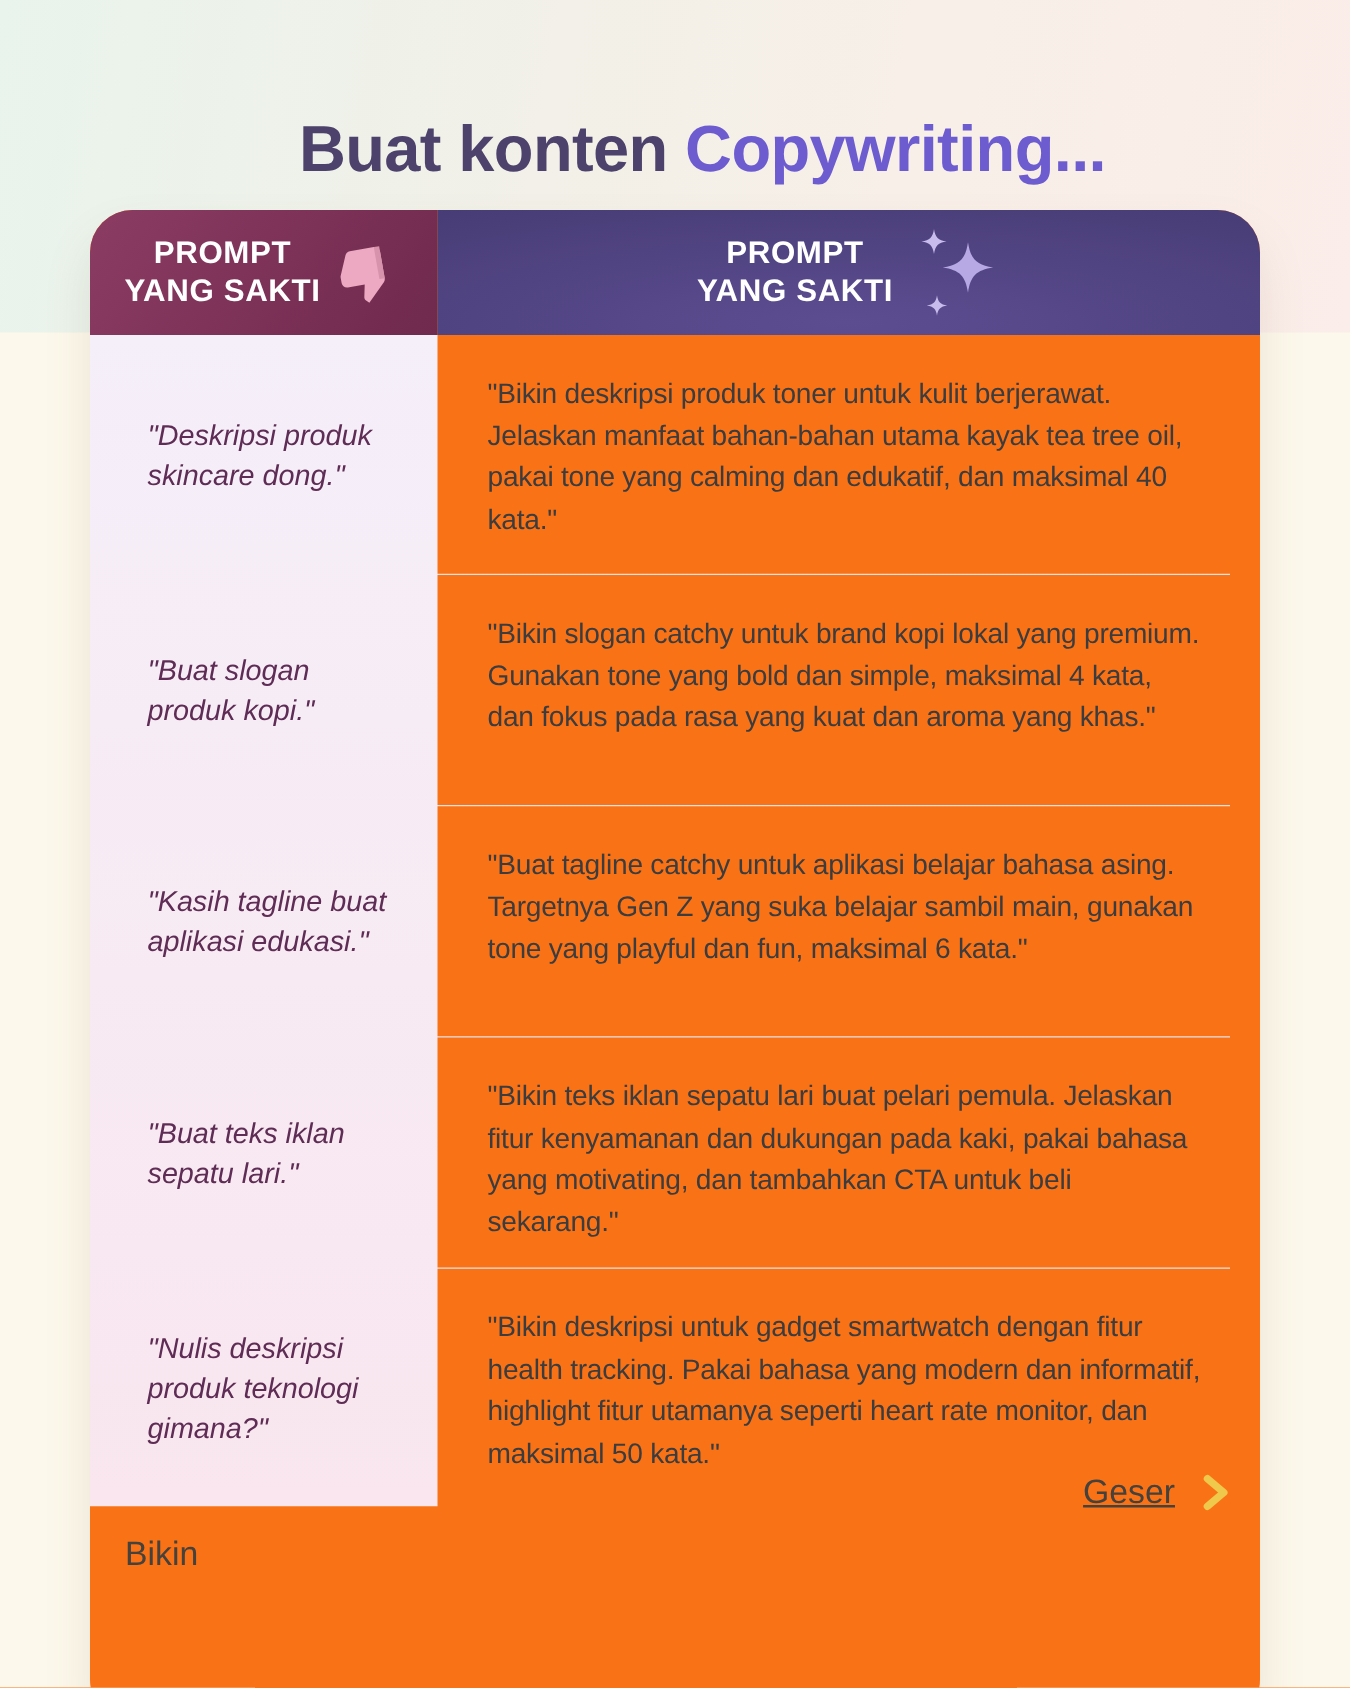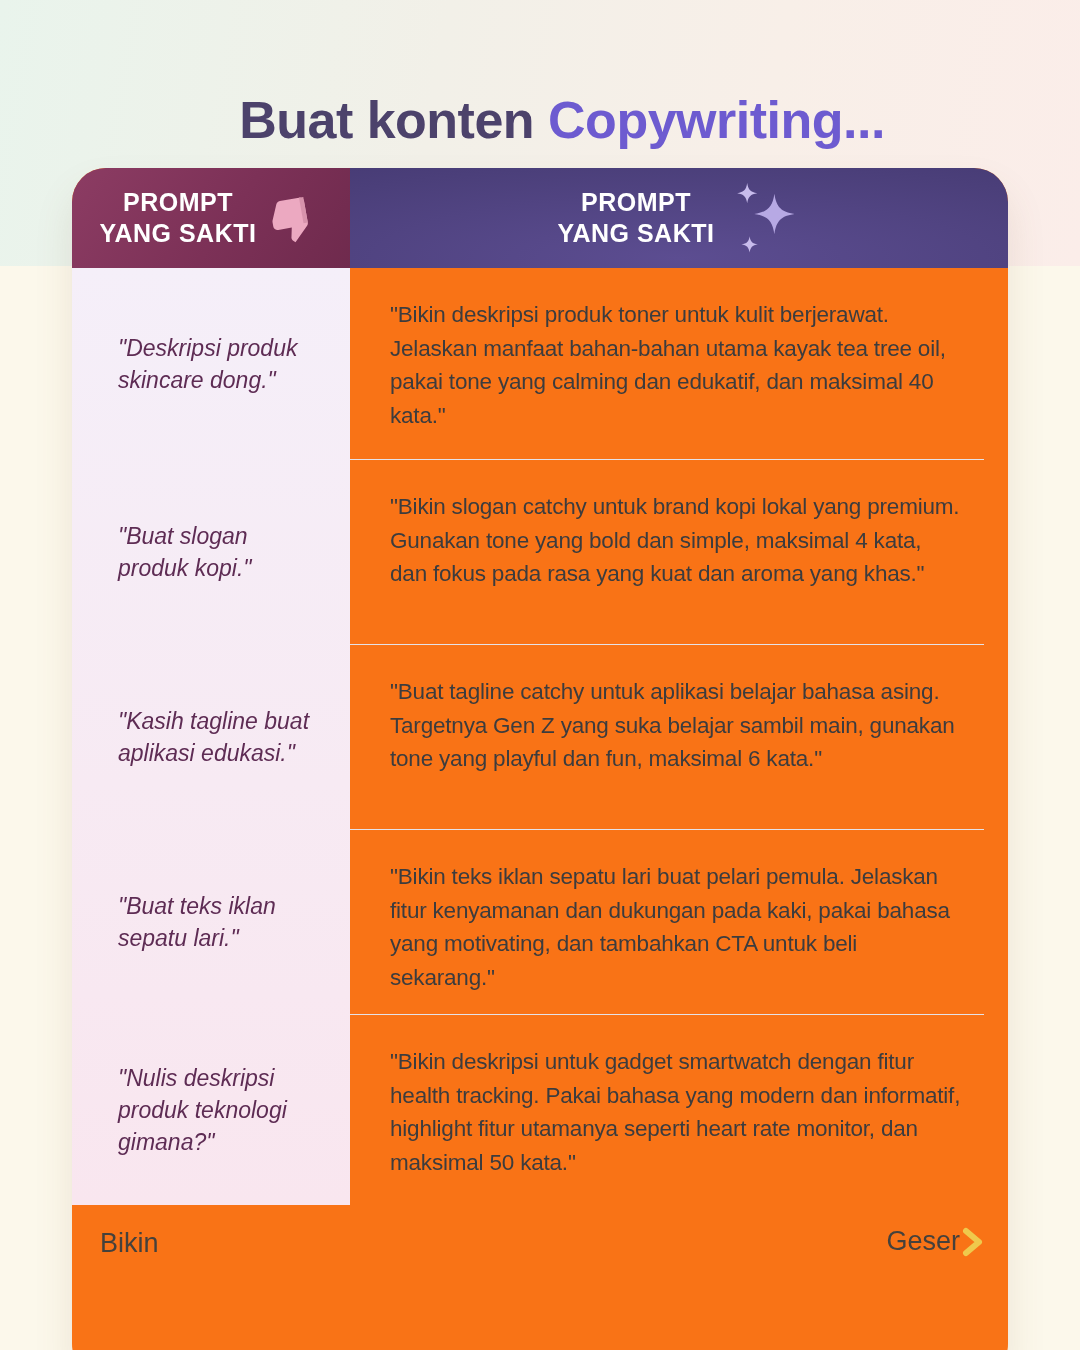--- a/index.html
+++ b/index.html
@@ -67,24 +67,25 @@
     font-size:22.5px; line-height:33.5px; letter-spacing:-0.2px;
     color:#3C3C3E;
   }
   .divider { height:1px; background:#E5E2E7; margin:0 24px; }
 
   .footer-brand {
     position:absolute; left:100px; top:1228px;
     font-size:27px; color:#45413C;
   }
   .footer-swipe {
-    position:absolute; right:94px; top:1226px;
-    display:flex; align-items:center; gap:0;
+    position:absolute; right:94px; top:1178px;
+    display:flex; align-items:center; gap:20px;
     font-size:27px; color:#45413C;
     cursor:pointer;
+    text-decoration:underline;
   }
 </style>
 </head>
 <body>
 
 <div class="top-band"></div>
 
 <h1 class="page-title"><span>Buat konten </span><span class="hl">Copywriting...</span></h1>
 
 <div class="card">

